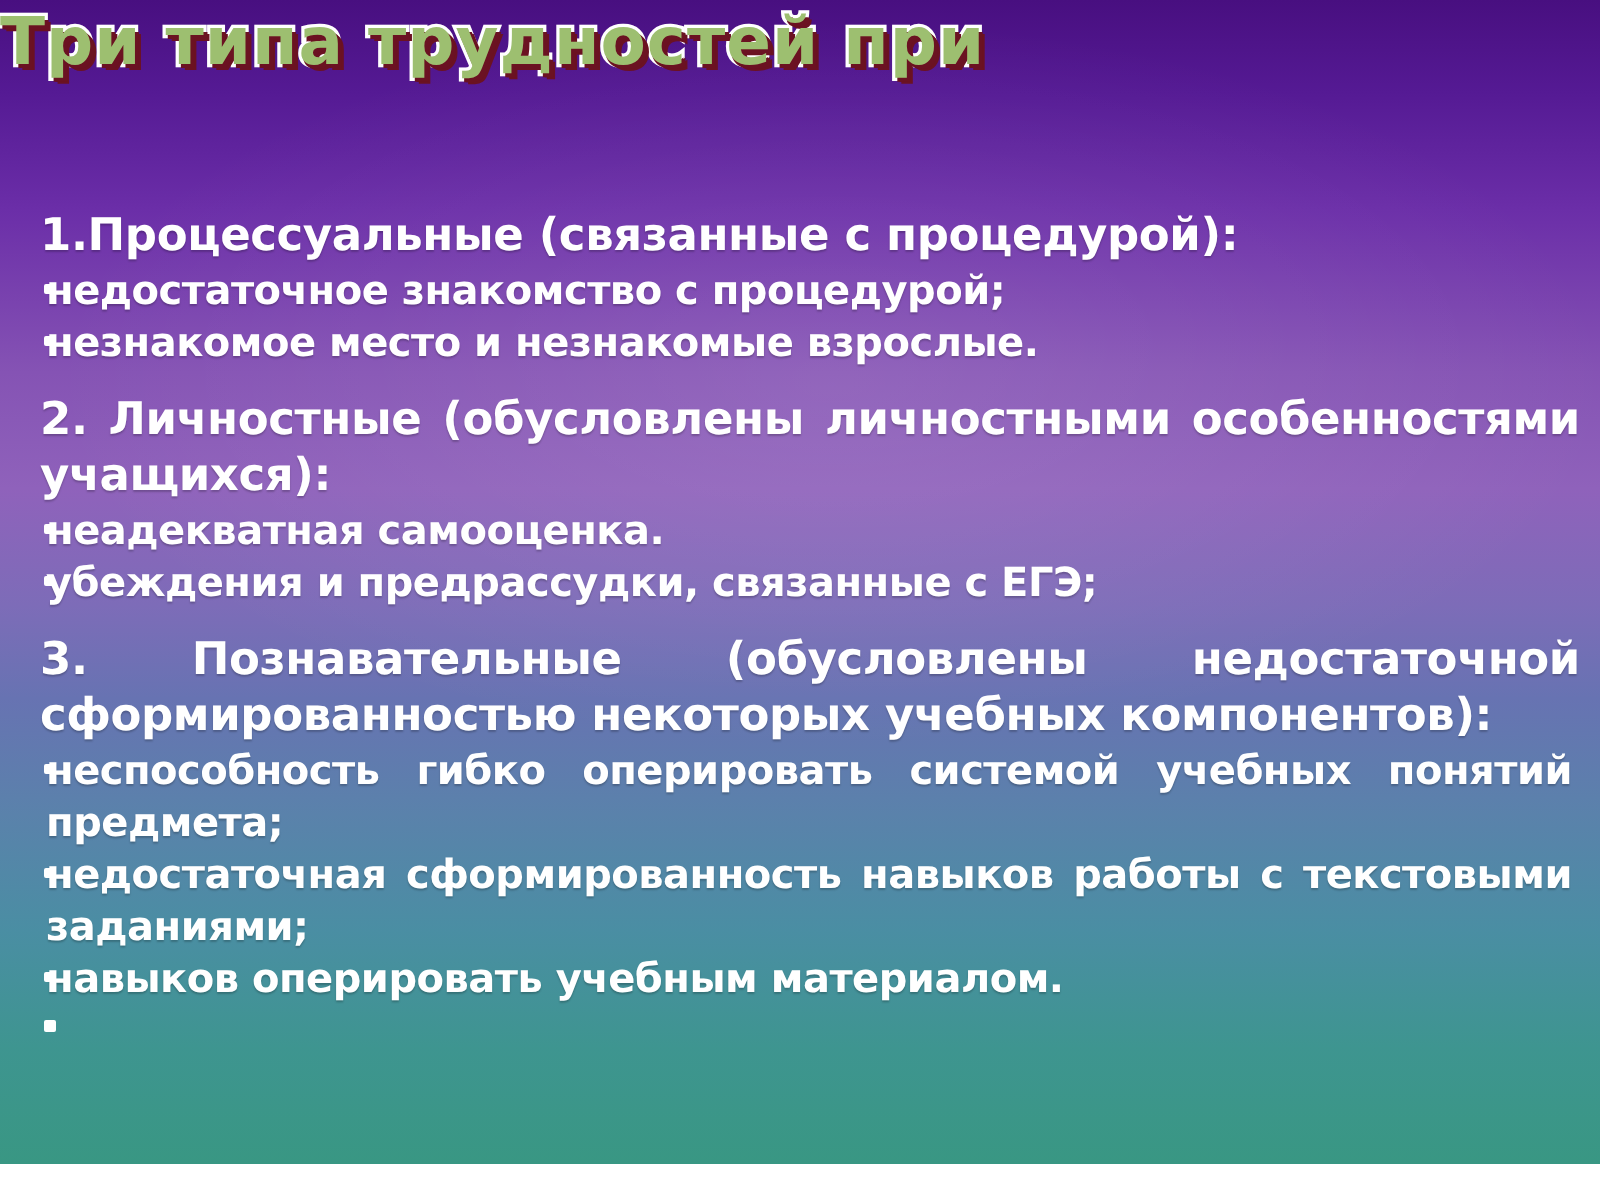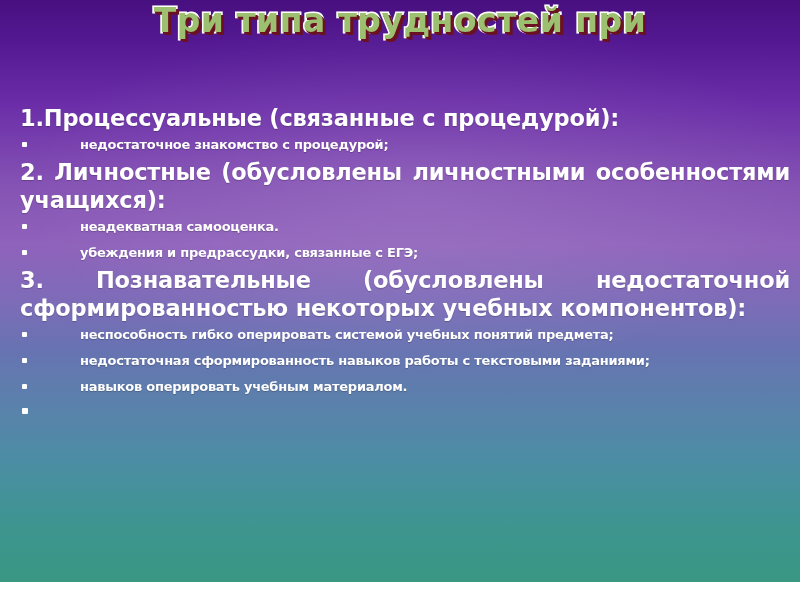--- a/index.html
+++ b/index.html
@@ -47,21 +47,20 @@
                 rgba(255,255,255,0.0) 70%);
     pointer-events: none;
   }
 
   
   #title-block {
     position: absolute;
     top: 2px;
     left: 0;
     width: 800px;
-    text-align: center;
     z-index: 3;
   }
   .title-line {
     font-family: "DejaVu Sans", sans-serif;
     font-weight: bold;
     font-size: 33px;
     line-height: 38px;
     letter-spacing: 0.5px;
     color: #9dbf70;
     -webkit-text-stroke: 3.2px #ffffff;
@@ -89,36 +88,36 @@
     font-size: 22.5px;
     line-height: 28px;
     color: #ffffff;
     margin: 0 10px 0 20px;
     padding: 0;
     text-align: justify;
     text-align-last: left;
     letter-spacing: -0.2px;
     text-shadow: 0 1px 1px rgba(0,0,0,0.22);
   }
-  .head.j { text-align: justify; }
+  .head.j { text-align: justify; margin-top: 12px; }
 
   ul.bullets {
     list-style: none;
     margin: 0;
     padding: 0;
   }
   ul.bullets li {
     position: relative;
     font-family: "DejaVu Sans", sans-serif;
     font-weight: bold;
-    font-size: 13px;
+    font-size: 20px;
     line-height: 26px;
     color: #ffffff;
     margin: 0 14px 0 0;
-    padding: 0 0 0 80px;
+    padding: 0 0 0 23px;
     text-align: justify;
     text-align-last: left;
     letter-spacing: -0.25px;
     text-shadow: 0 1px 1px rgba(0,0,0,0.22);
   }
   ul.bullets li .bul {
     position: absolute;
     left: 22px;
     top: 10px;
     width: 5px;
@@ -157,20 +156,24 @@
 
   <div id="body-block">
 
     <div class="sec">
       <p class="head">1.Процессуальные (связанные с процедурой):</p>
       <ul class="bullets">
         <li>
           <span class="bul"></span>
           <span>недостаточное знакомство с процедурой;</span>
         </li>
+        <li>
+          <span class="bul"></span>
+          <span>незнакомое место и незнакомые взрослые.</span>
+        </li>
       </ul>
     </div>
 
     <div class="sec">
       <p class="head j">2.  Личностные  (обусловлены  личностными особенностями учащихся):</p>
       <ul class="bullets">
         <li>
           <span class="bul"></span>
           <span>неадекватная самооценка.</span>
         </li>

